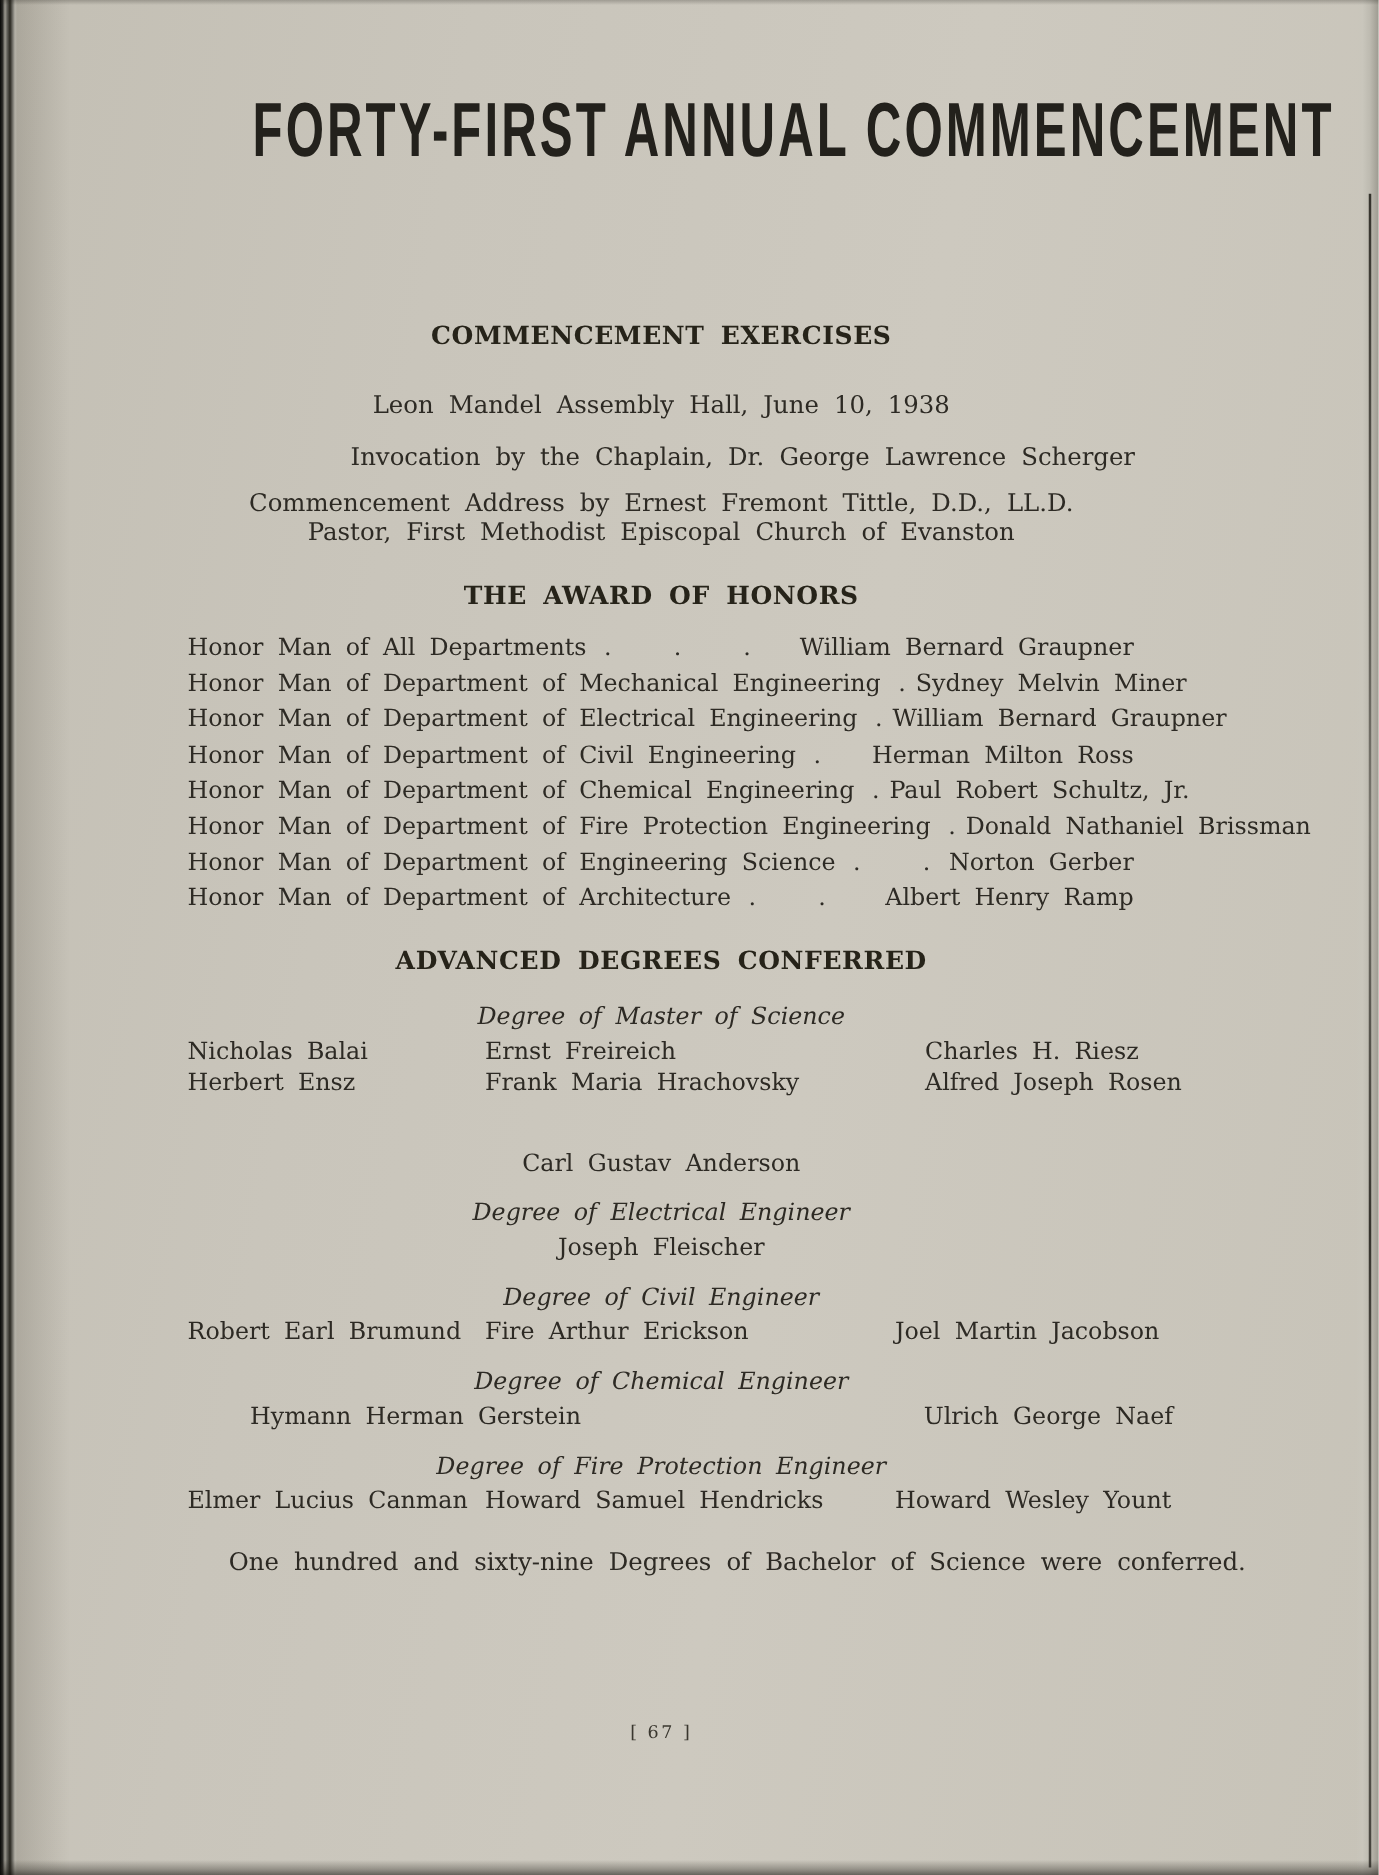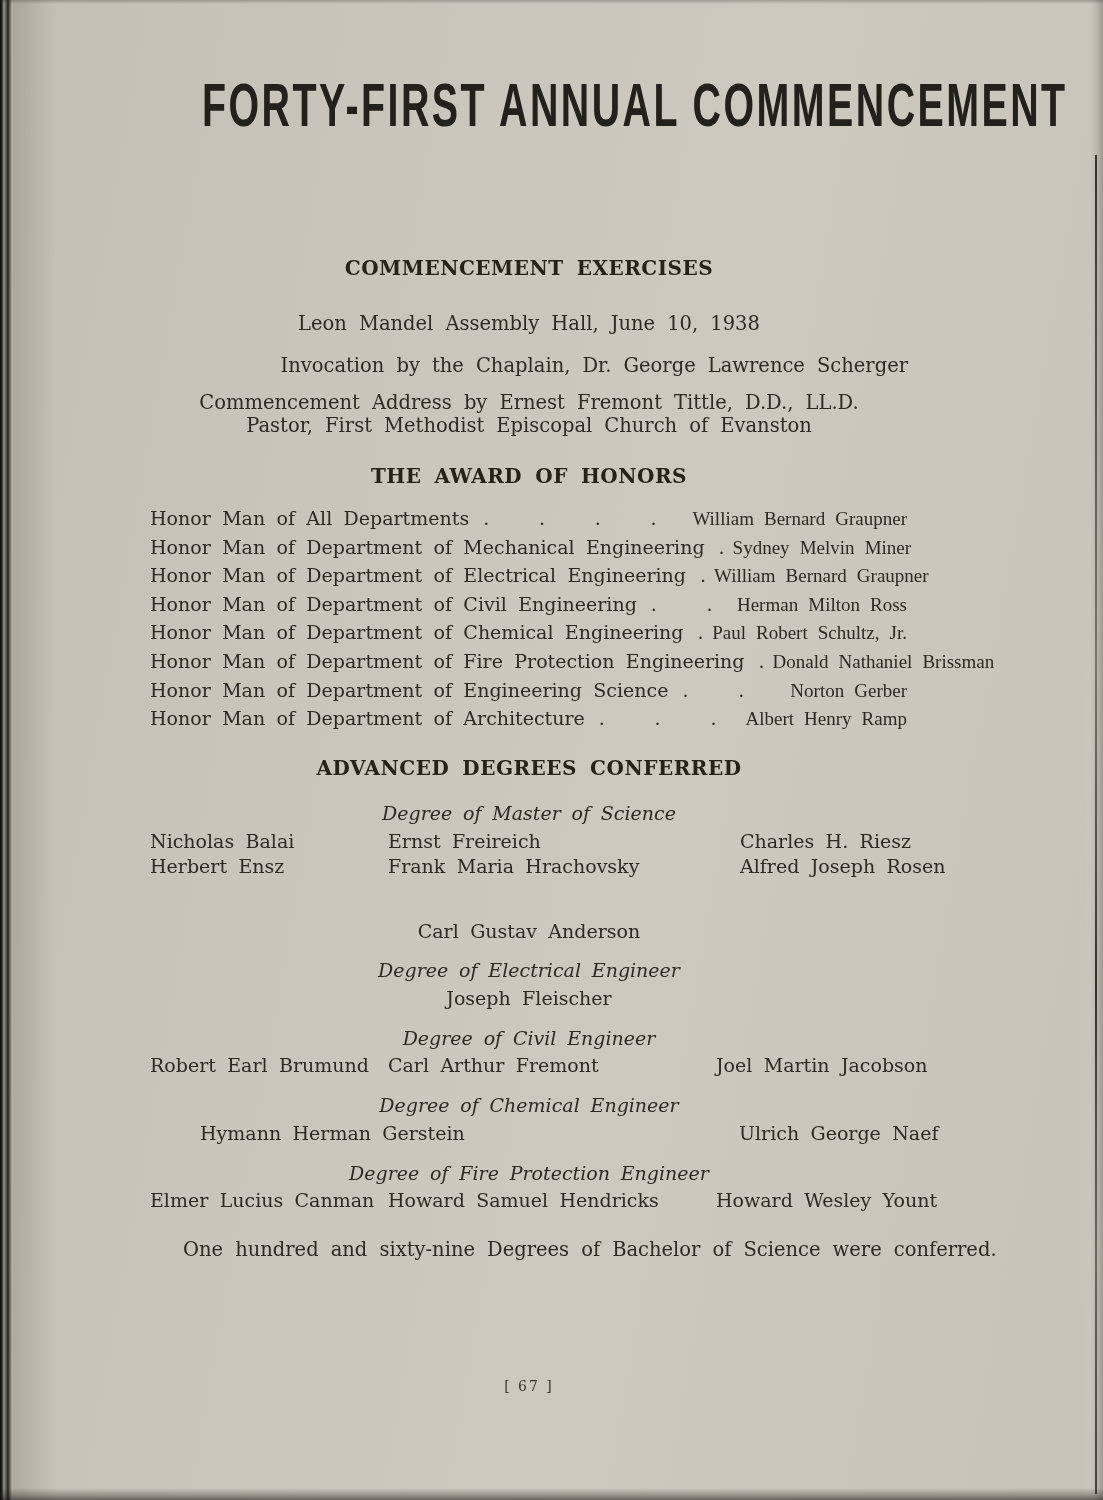--- a/index.html
+++ b/index.html
@@ -58,21 +58,21 @@
   .body-line{font-size:19.5px;word-spacing:0.3em;white-space:nowrap;color:#2d2a24;}
 
   
   .honor-list{left:150px;width:757px;top:507px;}
   .honor-row{display:flex;align-items:baseline;height:28.6px;font-size:19px;color:#2d2a24;}
   .honor-label{white-space:nowrap;word-spacing:0.28em;}
   .dot-leader{
     flex:1;text-align:center;white-space:nowrap;overflow:hidden;
     word-spacing:2.3em;padding:0 14px;color:#2d2a24;
   }
-  .honor-name{white-space:nowrap;word-spacing:0.28em;text-align:center;font-family:Liberation Serif, serif;}
+  .honor-name{white-space:nowrap;word-spacing:0.28em;text-align:center;}
 
   
   .deg-title{font-style:italic;font-size:19px;word-spacing:0.25em;color:#2d2a24;white-space:nowrap;}
   .name{font-size:19px;word-spacing:0.28em;white-space:nowrap;color:#2d2a24;}
   .grid{left:150px;width:757px;display:grid;row-gap:3px;}
   .grid-master{grid-template-columns:238px 352px 1fr;}
   .grid-wide{grid-template-columns:238px 328px 1fr;}
   .grid-chem{grid-template-columns:545px 1fr;gap:44px;}
   .grid-chem .pad{padding-left:50px;}
 
@@ -174,21 +174,21 @@
   </div>
   <div class="abs col" style="top:987px;">
     <span class="name">Joseph Fleischer</span>
   </div>
 
   <div class="abs col" style="top:1027px;">
     <span class="deg-title">Degree of Civil Engineer</span>
   </div>
   <div class="abs grid grid-wide" style="top:1054px;">
     <span class="name">Robert Earl Brumund</span>
-    <span class="name">Carl Arthur Fremont</span>
+    <span class="name">Fire Arthur Erickson</span>
     <span class="name">Joel Martin Jacobson</span>
   </div>
 
   <div class="abs col" style="top:1094px;">
     <span class="deg-title">Degree of Chemical Engineer</span>
   </div>
   <div class="abs grid grid-chem" style="top:1122px;">
     <span class="name pad">Hymann Herman Gerstein</span>
     <span class="name">Ulrich George Naef</span>
   </div>

